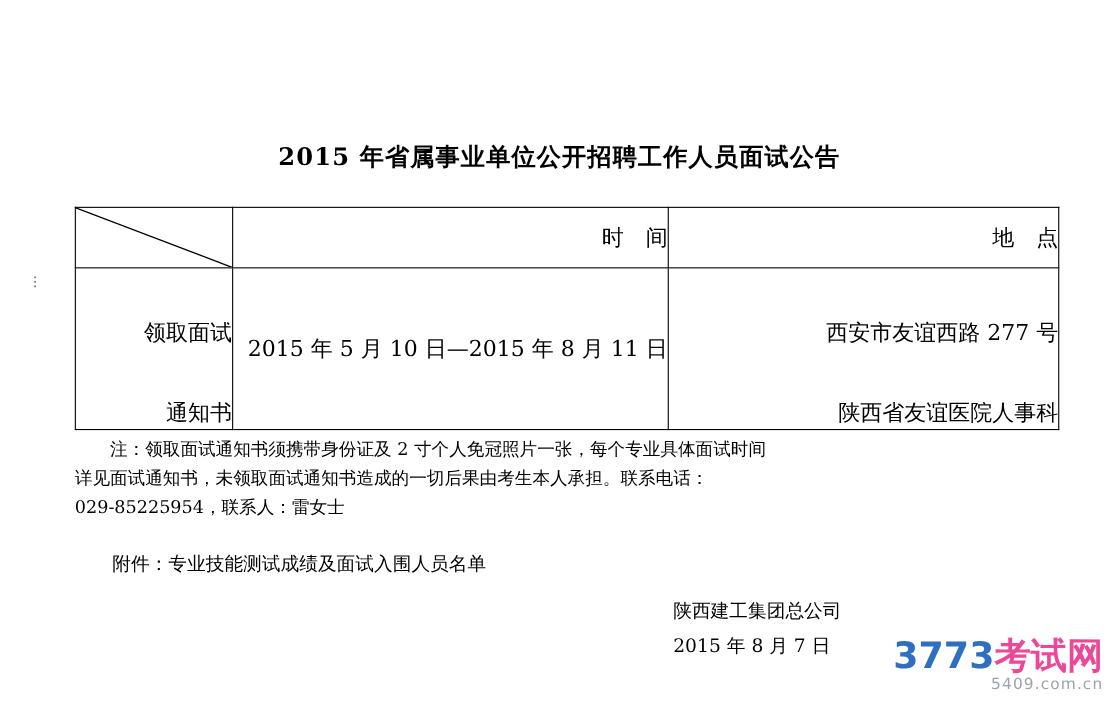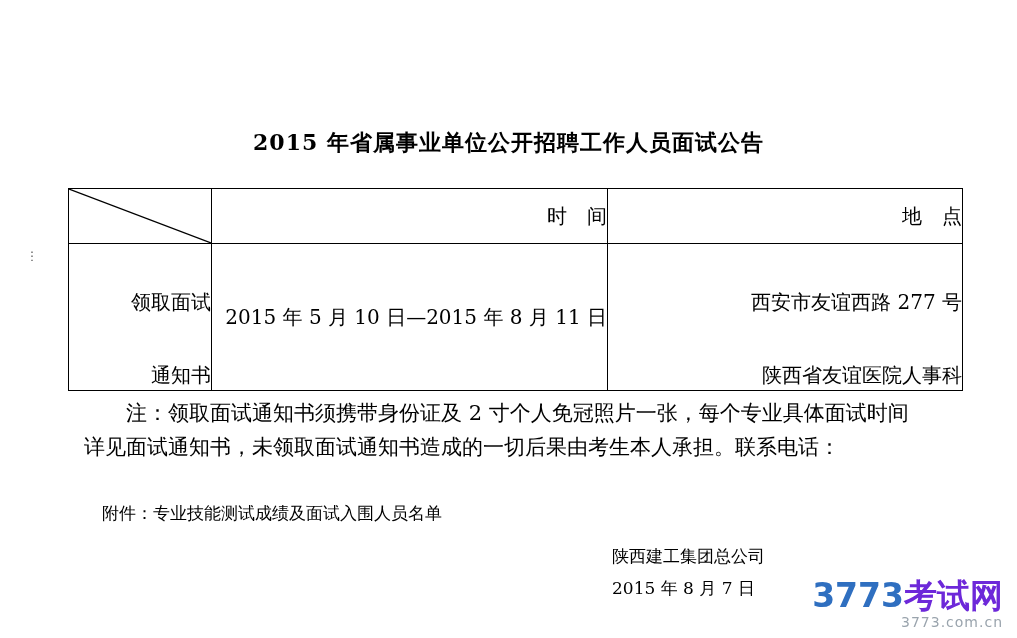--- a/index.html
+++ b/index.html
@@ -61,23 +61,23 @@
     width: 100%;
     height: 100%;
   }
   .row-head td { height: 54px; }
   .row-body td { height: 74px; }
   .cell-lines span { display: block; margin-top: 44px; }
 
   .note-block {
     position: absolute;
     top: 396px;
-    left: 84px;
+    left: 68px;
     width: 900px;
-    font-size: 21px;
+    font-size: 16px;
     line-height: 1.62;
   }
   .note-block .indent { text-indent: 2em; }
   .attach-block {
     position: absolute;
     top: 500px;
     left: 68px;
     width: 900px;
     font-size: 17px;
     line-height: 1.62;
@@ -99,21 +99,21 @@
     line-height: 1.05;
     user-select: none;
   }
   .watermark .wm-main {
     font-size: 33px;
     font-weight: bold;
     color: #2f6fc0;
     letter-spacing: 0px;
   }
   .watermark .wm-main .wm-cn {
-    color: #6d28d9;
+    color: #ec4899;
     text-align: right;
   }
   .watermark .wm-sub {
     font-size: 14px;
     color: #9aa4ad;
     letter-spacing: 1px;
     margin-top: 2px;
   }
   .left-dots {
     position: absolute;
@@ -157,27 +157,28 @@
         <span>陕西省友谊医院人事科</span>
       </td>
     </tr>
 
   </tbody>
     </table>
 
   <div class="note-block">
     <div class="indent">注：领取面试通知书须携带身份证及 2 寸个人免冠照片一张，每个专业具体面试时间</div>
     <div>详见面试通知书，未领取面试通知书造成的一切后果由考生本人承担。联系电话：</div>
+    <div>029-85225954，联系人：雷女士</div>
   </div>
 
   <div class="attach-block">附件：专业技能测试成绩及面试入围人员名单</div>
 
   <div class="signature">
     <div>陕西建工集团总公司</div>
     <div>2015 年 8 月 7 日</div>
   </div>
 
   <div class="watermark">
     <div class="wm-main"><span>3773</span><span class="wm-cn">考试网</span></div>
-    <div class="wm-sub">3773.com.cn</div>
+    <div class="wm-sub">5409.com.cn</div>
   </div>
 
 </div>
 
 </body></html>

